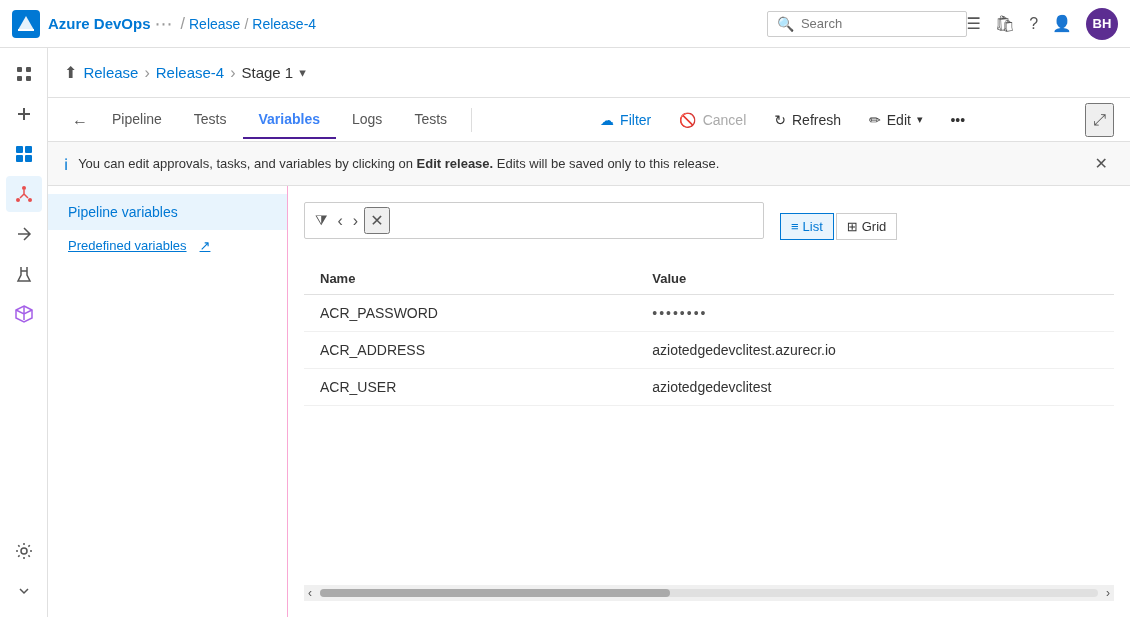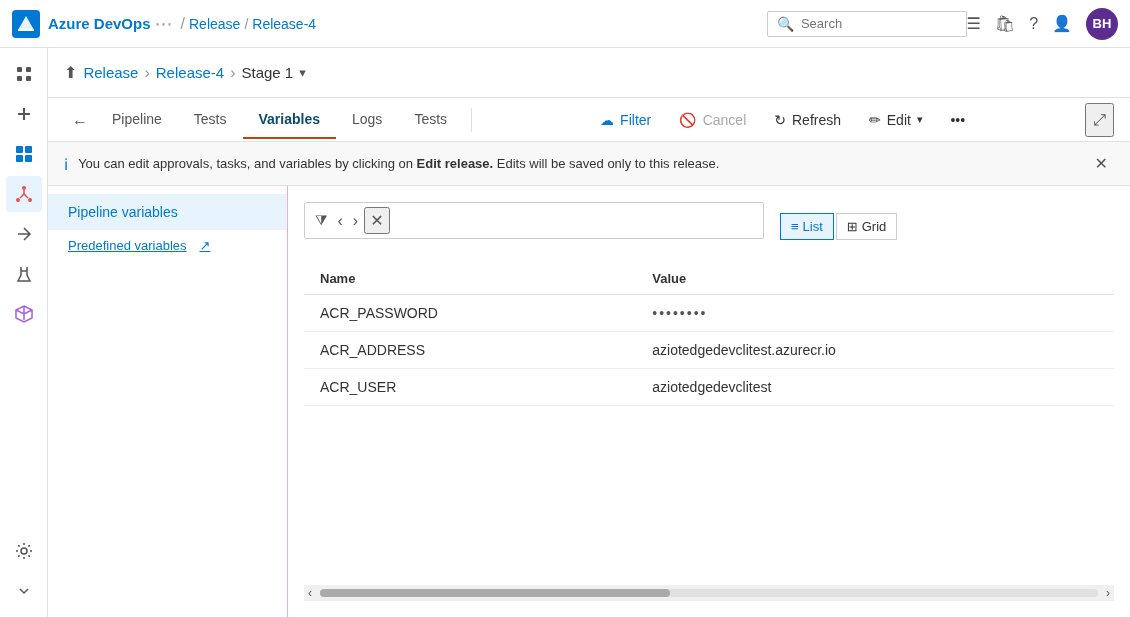--- a/index.html
+++ b/index.html
@@ -40,21 +40,21 @@
 
     
     .toolbar { display: flex; align-items: center; padding: 8px 16px; border-bottom: 1px solid #e0e0e0; gap: 4px; flex-shrink: 0; height: 50px; }
     .toolbar-title { display: flex; align-items: center; gap: 6px; font-size: 15px; color: #333; }
     .not-deployed-btn { background: #333; color: #fff; border: none; border-radius: 16px; padding: 4px 14px; font-size: 13px; cursor: pointer; display: flex; align-items: center; gap: 6px; }
     .not-deployed-btn::before { content: ''; width: 12px; height: 12px; border: 2px solid #fff; border-radius: 50%; display: inline-block; }
 
     
     .tabbar { display: flex; align-items: center; padding: 0 16px; border-bottom: 1px solid #e0e0e0; flex-shrink: 0; height: 44px; gap: 0; }
     .tab { padding: 10px 16px; cursor: pointer; font-size: 14px; color: #555; border-bottom: 2px solid transparent; display: flex; align-items: center; gap: 6px; }
-    .tab.active { color: #0c4a6e; border-bottom: 2px solid #c2410c; font-weight: 600; }
+    .tab.active { color: #3b82f6; border-bottom: 2px solid #4c1d95; font-weight: 600; }
     .tab-back { padding: 10px 8px; cursor: pointer; color: #555; font-size: 16px; }
     .tabbar-divider { width: 1px; height: 24px; background: #ddd; margin: 0 8px; }
     .tabbar-actions { display: flex; align-items: center; gap: 4px; margin-left: auto; }
     .action-btn { display: flex; align-items: center; gap: 6px; padding: 6px 12px; border: none; background: none; cursor: pointer; font-size: 14px; color: #333; border-radius: 2px; }
     .action-btn.disabled { color: #aaa; cursor: default; }
     .action-btn.deploy { color: #0078d4; }
     .expand-btn { margin-left: auto; padding: 6px; cursor: pointer; color: #555; font-size: 16px; }
 
     
     .info-bar { display: flex; align-items: center; padding: 10px 16px; background: #f8f8f8; border-bottom: 1px solid #e0e0e0; gap: 10px; flex-shrink: 0; }

